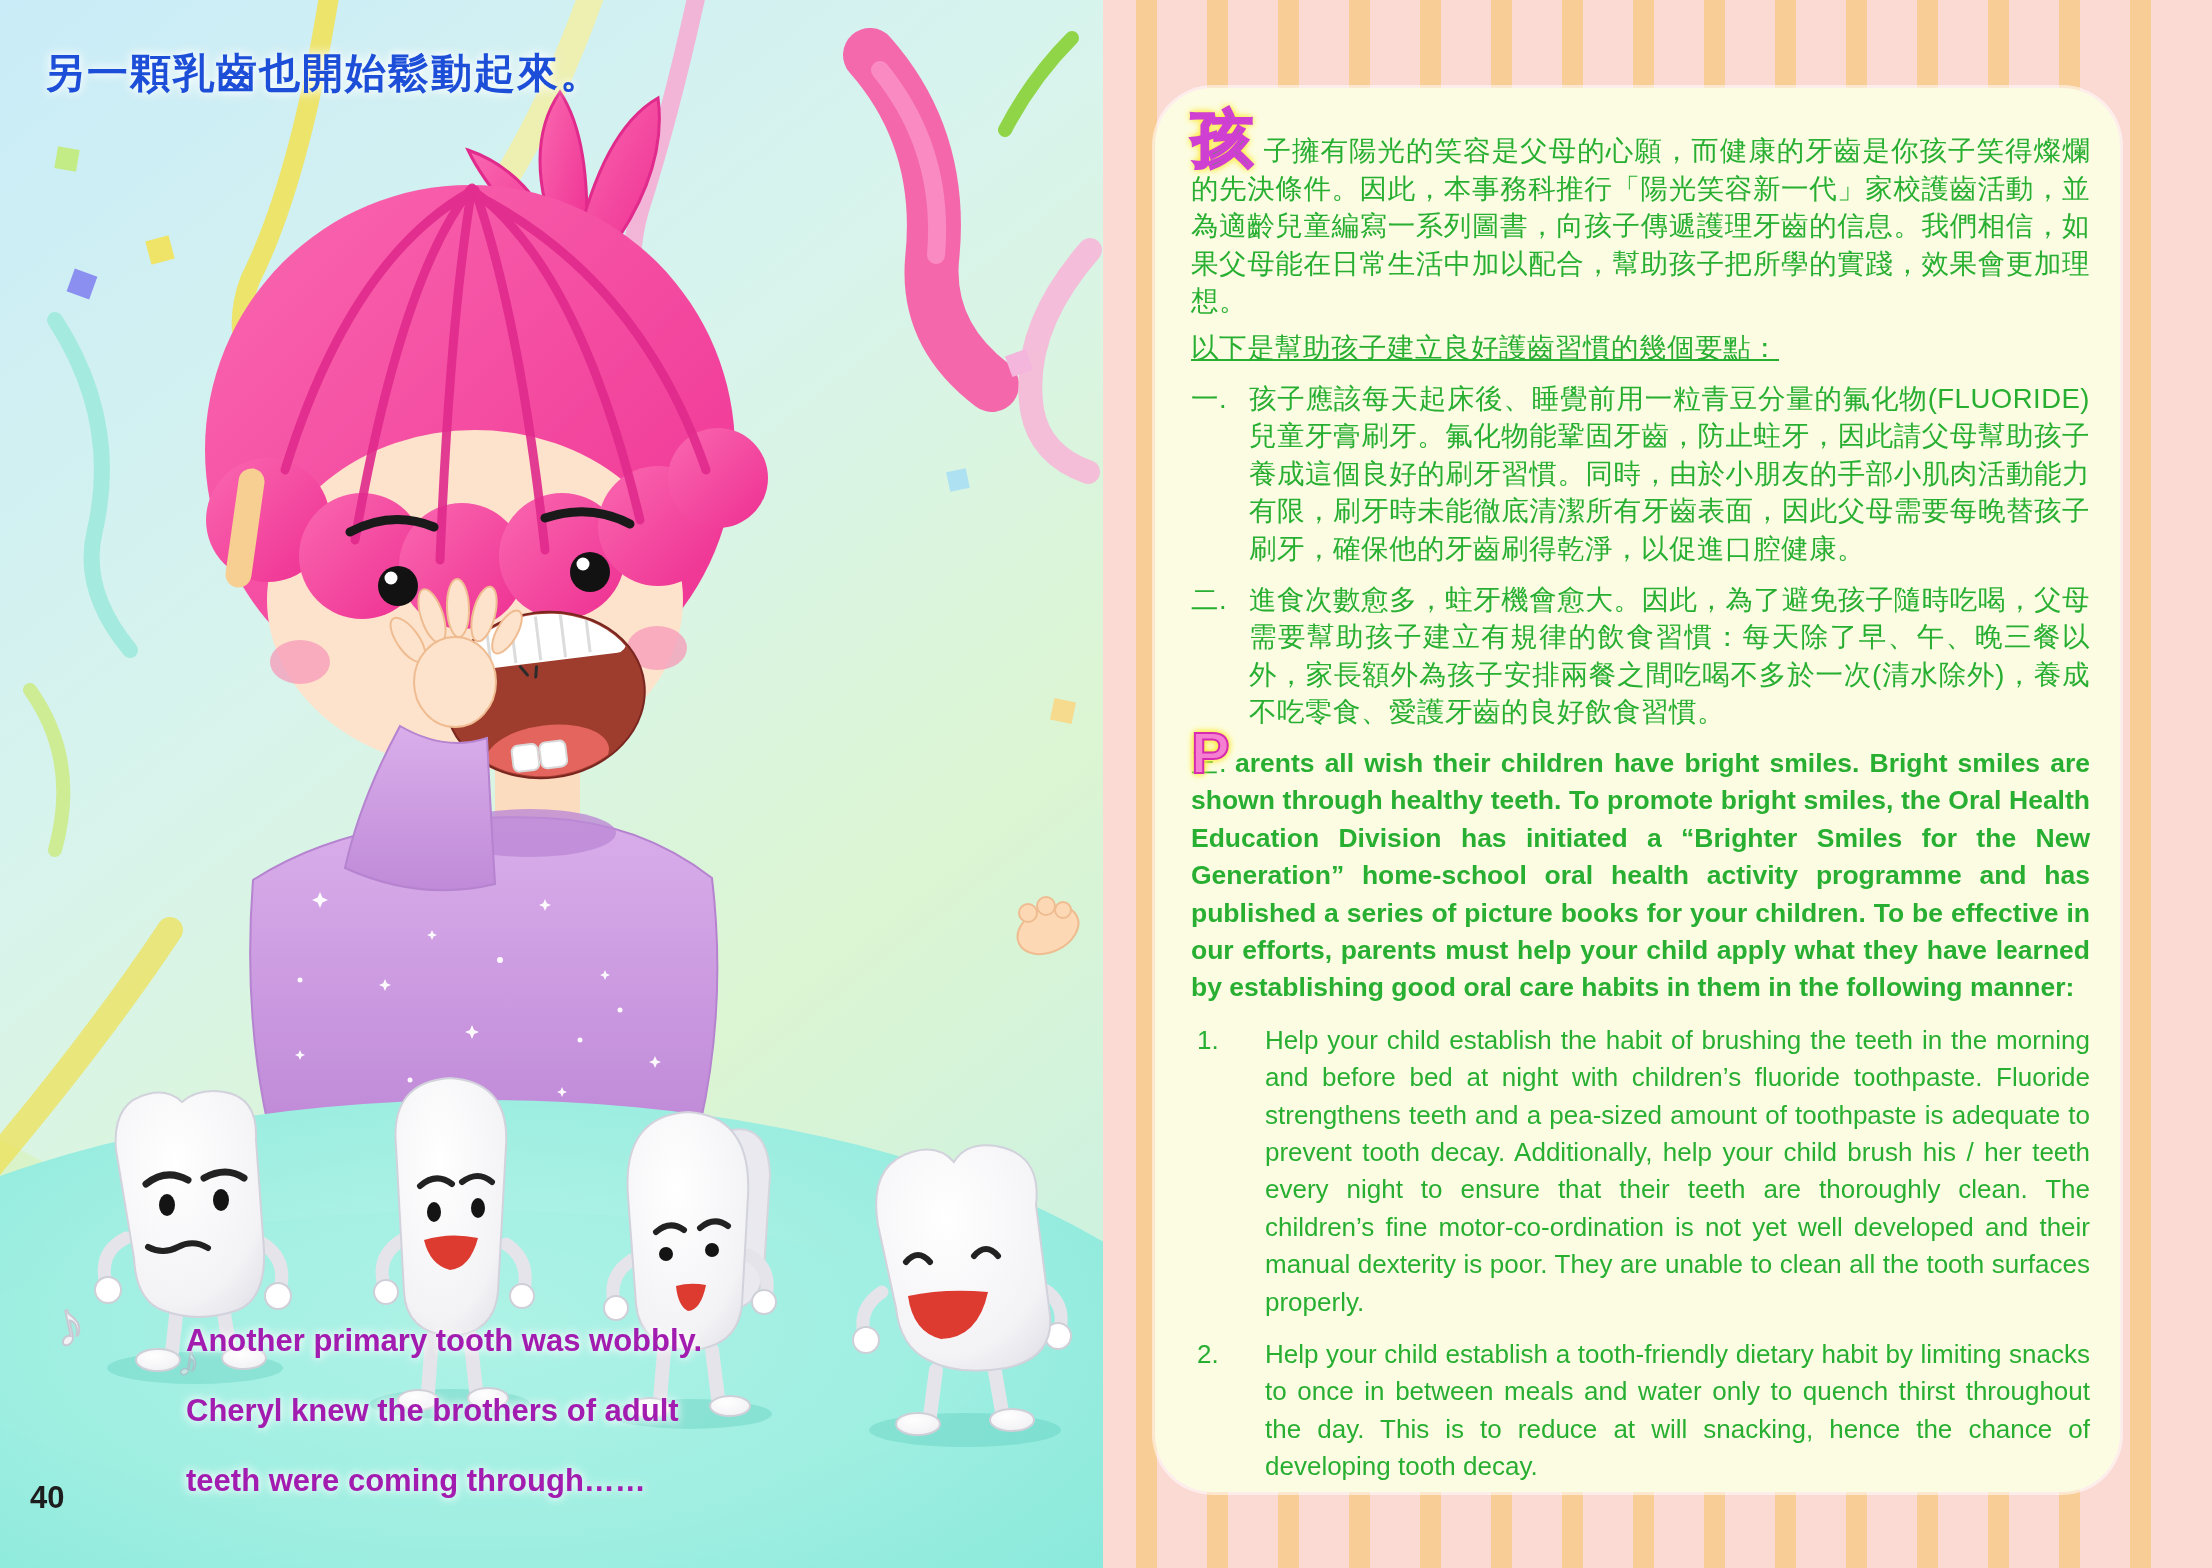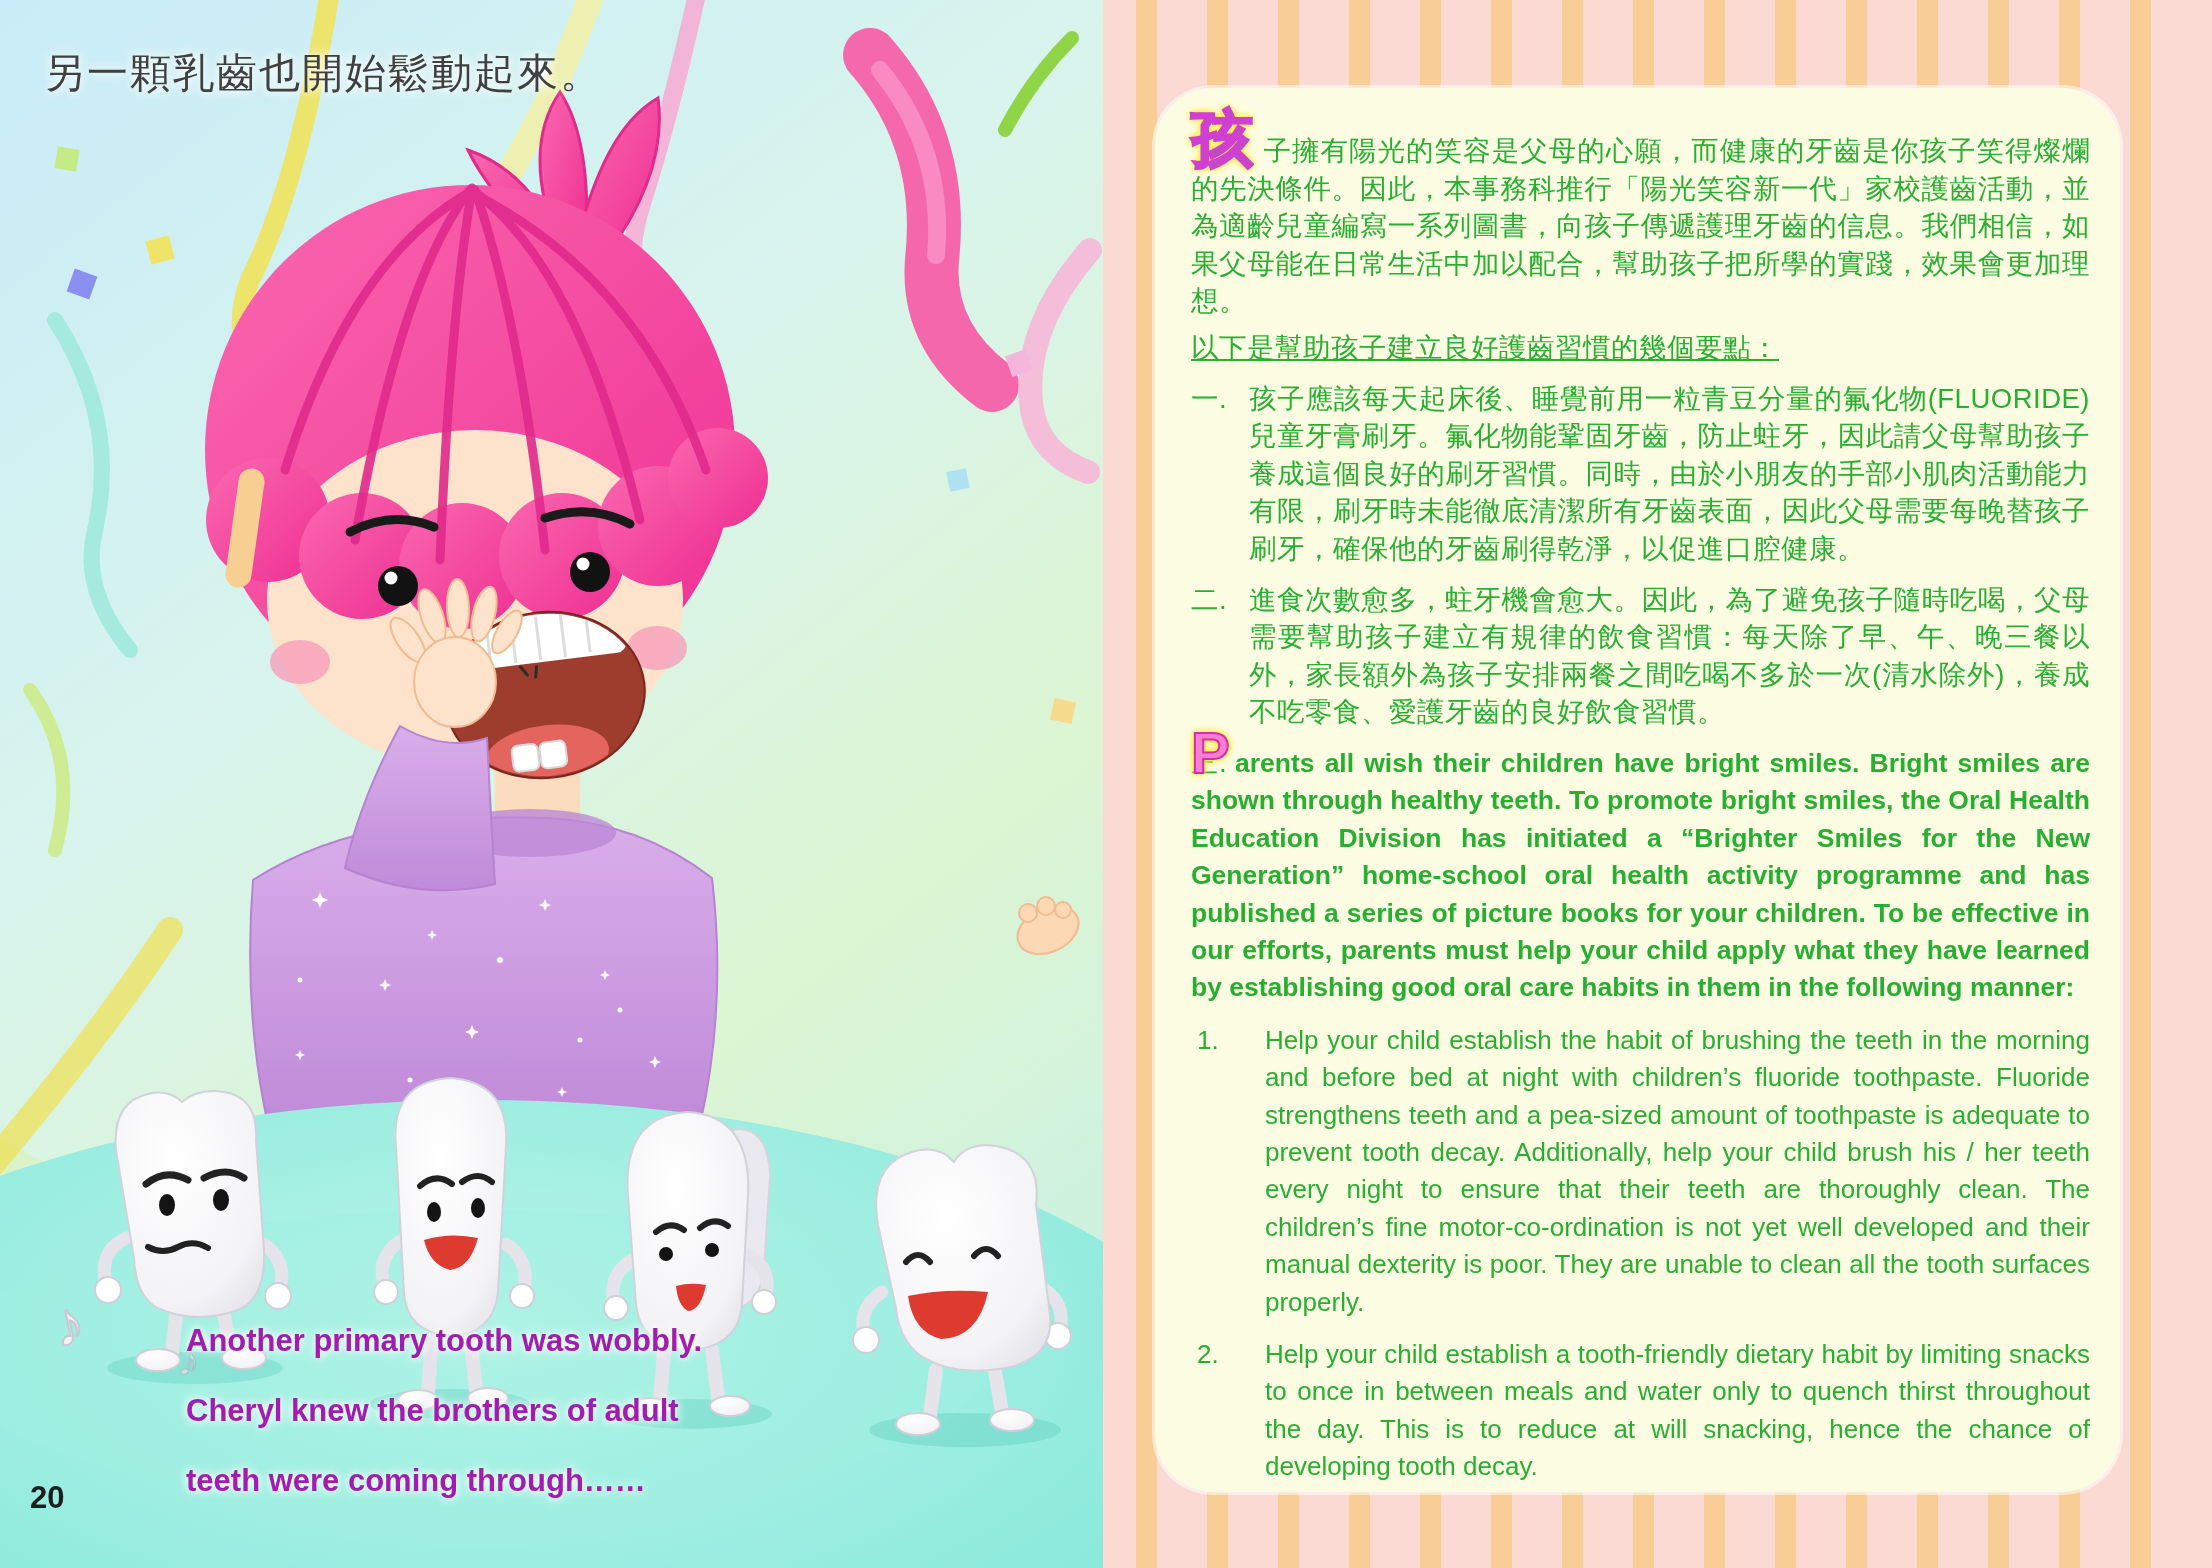--- a/index.html
+++ b/index.html
@@ -5,22 +5,22 @@
   html,body{margin:0;padding:0;}
   body{
     width:2212px;height:1568px;position:relative;overflow:hidden;
     font-family:"Liberation Sans","DejaVu Sans",sans-serif;
     background:#fff;
   }
   
   .left-page{position:absolute;left:0;top:0;width:1103px;height:1568px;overflow:hidden;}
   .illustration{position:absolute;left:0;top:0;}
   .caption-zh{
-    position:absolute;left:44px;top:38px;color:#404040;
-    font-size:41px;font-weight:normal;letter-spacing:2px;line-height:70px;
+    position:absolute;left:44px;top:38px;color:#1d4ed8;
+    font-size:41px;font-weight:bold;letter-spacing:2px;line-height:70px;
     text-shadow:0 0 8px rgba(255,255,255,.95),0 0 14px rgba(255,255,255,.9);
     white-space:nowrap;
   }
   .caption-en{
     position:absolute;left:186px;top:1306px;color:#a21caf;
     font-size:31px;font-weight:bold;line-height:70px;
     text-shadow:0 0 8px rgba(255,255,255,.95),0 0 12px rgba(255,255,255,.85);
     white-space:nowrap;
   }
   .page-num{position:absolute;left:30px;top:1480px;font-size:31px;font-weight:bold;color:#1d1d1d;}
@@ -316,21 +316,21 @@
   <div class="caption-zh">
     <div>另一顆乳齒也開始鬆動起來。</div>
   </div>
 
   <div class="caption-en">
     <div>Another primary tooth was wobbly.</div>
     <div>Cheryl knew the brothers of adult</div>
     <div>teeth were coming through……</div>
   </div>
 
-  <div class="page-num">20</div>
+  <div class="page-num">40</div>
 </div>
 
 <div class="right-page">
   <div class="content-box">
 
     <p class="zh-para green-text" style="margin:14px 0 0 0;">
       <span class="dropcap-wrap"><span class="dropcap zh">孩</span></span><span>子擁有陽光的笑容是父母的心願，而健康的牙齒是你孩子笑得燦爛的先決條件。因此，本事務科推行「陽光笑容新一代」家校護齒活動，並為適齡兒童編寫一系列圖書，向孩子傳遞護理牙齒的信息。我們相信，如果父母能在日常生活中加以配合，幫助孩子把所學的實踐，效果會更加理想。</span>
     </p>
 
     <p class="zh-lead green-text" style="margin-bottom:0;">以下是幫助孩子建立良好護齒習慣的幾個要點：</p>

